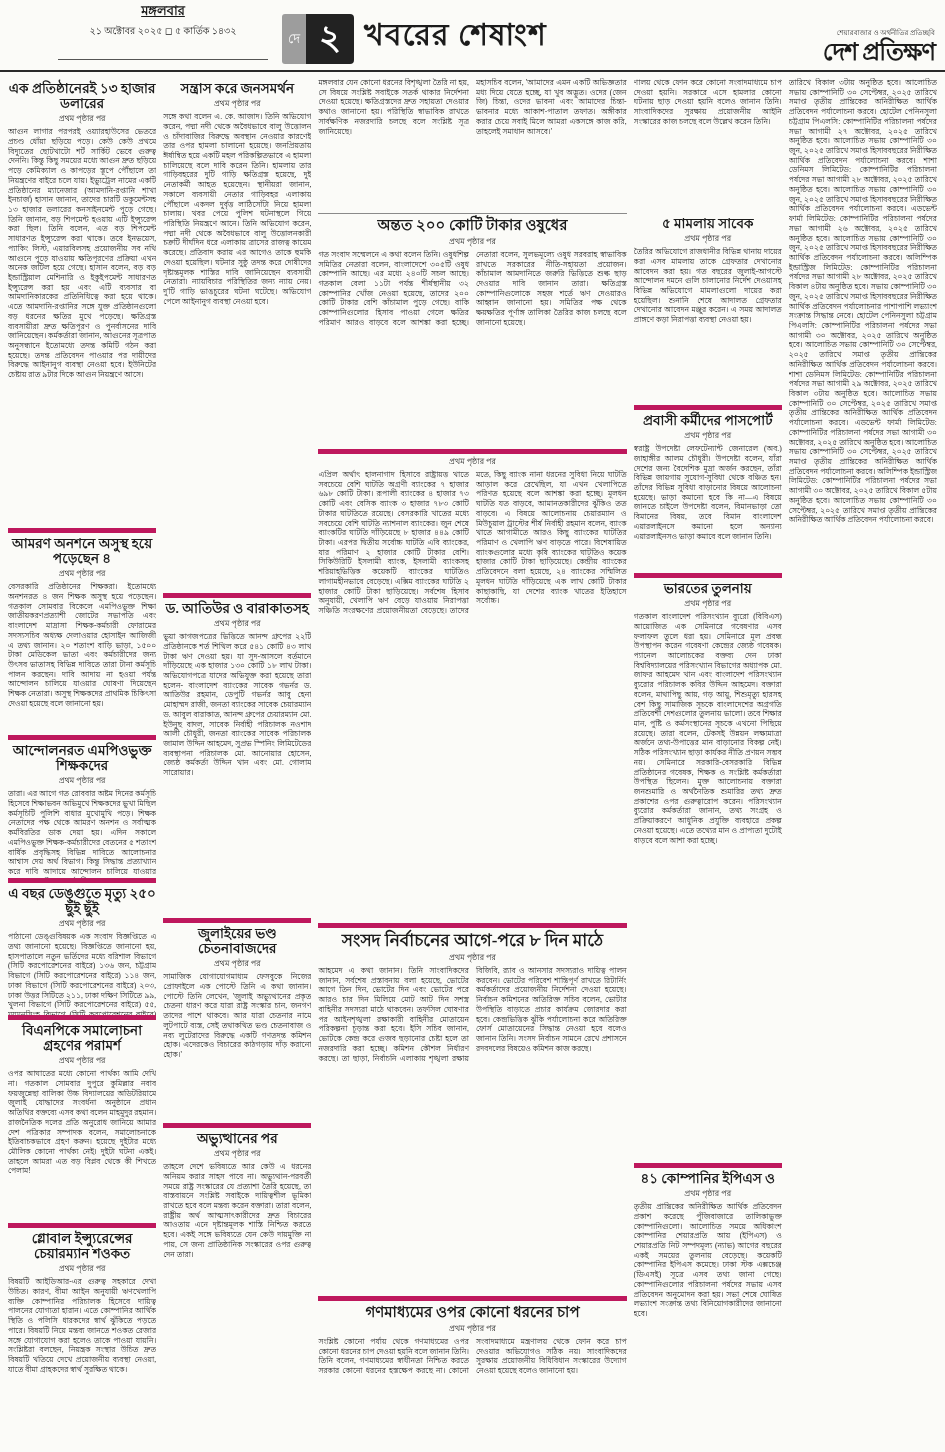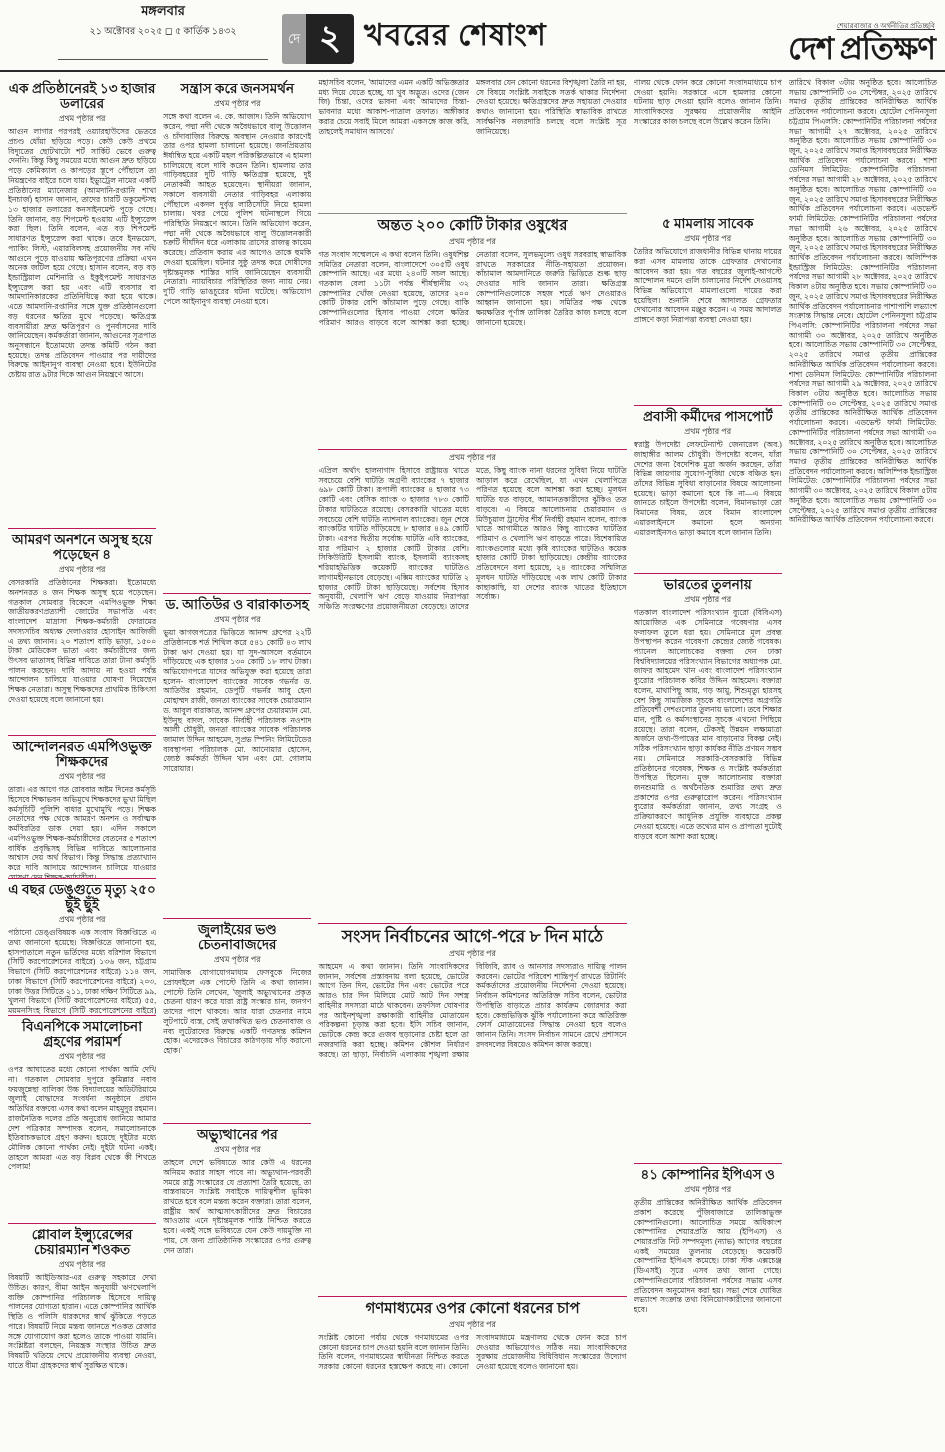--- a/index.html
+++ b/index.html
@@ -1,38 +1,38 @@
 <!DOCTYPE html>
 <html><head>
 <meta charset="utf-8">
 <style>
   html,body{margin:0;padding:0;background:#e8e8e4;}
   .page{width:945px;height:1452px;background:#fbfbf8;margin:0 auto;position:relative;
         font-family:"Liberation Serif","DejaVu Serif",serif;color:#1b1b1b;overflow:hidden;box-sizing:border-box;}
   
   .masthead{display:flex;align-items:flex-end;padding:10px 10px 6px 10px;border-bottom:2px solid #2a2a2a;height:72px;box-sizing:border-box;}
   .mh-date{width:210px;text-align:center;margin-left:48px;padding-bottom:4px;}
-  .mh-weekday{font-weight:bold;font-size:13px;}
+  .mh-weekday{font-weight:bold;font-size:13px;text-decoration:underline;}
   .mh-dateline{font-size:9.5px;margin-top:2px;border-bottom:1px solid #555;padding-bottom:20px;}
   .mh-pagebox{display:flex;align-items:stretch;margin:0 10px 0 14px;height:50px;}
   .mh-emblem{width:24px;background:#9d9d9d;color:#fff;display:flex;align-items:center;justify-content:center;
              font-size:13px;border-radius:3px 0 0 3px;}
   .mh-pagenum{width:48px;background:#222;color:#fff;display:flex;align-items:center;justify-content:center;
               font-size:34px;font-weight:bold;border-radius:0 4px 4px 0;}
   .mh-section{font-size:30px;font-weight:bold;letter-spacing:1px;padding-bottom:2px;white-space:nowrap;}
   .mh-right{margin-left:auto;text-align:right;padding-bottom:0;}
-  .mh-tagline{font-size:7px;color:#333;margin-bottom:1px;text-decoration:underline;}
-  .mh-logo{font-size:31px;font-weight:bold;letter-spacing:-1px;line-height:1;}
+  .mh-tagline{font-size:7px;color:#333;margin-bottom:1px;}
+  .mh-logo{font-size:24px;font-weight:bold;letter-spacing:-1px;line-height:1;}
   
   .cols{display:flex;gap:7px;padding:6px 8px 0 8px;height:1368px;box-sizing:border-box;}
   .col{overflow:hidden;display:flex;flex-direction:column;}
   .c-n{width:150px;align-items:flex-end;}
   .c-mid{width:312px;}
   .art{overflow:hidden;box-sizing:border-box;padding:1px 0 2px 0;}
-  .art + .art{border-top:1px solid #be185d;}
+  .art + .art{border-top:5px solid #be185d;}
   .hl{font-weight:bold;font-size:13.5px;line-height:1.12;text-align:center;margin:2px 0 1px 0;}
   .hl-xl{font-size:17px;}
   .hl-lg{font-size:15px;text-align:center;}
   .dateline{font-size:8px;font-weight:normal;text-align:center;margin-bottom:2px;}
   .bt{font-size:7.6px;line-height:1.28;text-align:justify;word-break:break-word;}
   .bt2{column-count:2;column-gap:7px;}
   .mid-top{display:flex;gap:7px;border-bottom:1px solid #8a8a8a;padding-bottom:2px;}
   .mid-top > div{flex:1;overflow:hidden;}
   .lead-block{overflow:hidden;padding-bottom:2px;}
   .grow{flex:1;}
@@ -111,22 +111,22 @@
       </div>
       <div class="art grow">
         <div class="hl">অভ্যুত্থানের পর</div>
         <div class="dateline">প্রথম পৃষ্ঠার পর</div>
         <div class="bt">তাহলে দেশে ভবিষ্যতে আর কেউ এ ধরনের অনিয়ম করার সাহস পাবে না। অভ্যুত্থান-পরবর্তী সময়ে রাষ্ট্র সংস্কারের যে প্রত্যাশা তৈরি হয়েছে, তা বাস্তবায়নে সংশ্লিষ্ট সবাইকে দায়িত্বশীল ভূমিকা রাখতে হবে বলে মন্তব্য করেন বক্তারা। তারা বলেন, রাষ্ট্রীয় অর্থ আত্মসাৎকারীদের দ্রুত বিচারের আওতায় এনে দৃষ্টান্তমূলক শাস্তি নিশ্চিত করতে হবে। একই সঙ্গে ভবিষ্যতে যেন কেউ দায়মুক্তি না পায়, সে জন্য প্রাতিষ্ঠানিক সংস্কারের ওপর গুরুত্ব দেন তারা।</div>
       </div>
     </div>
 
     <div class="col c-mid">
       <div class="mid-top" style="height:133px">
+        <div class="bt">মঙ্গলবার যেন কোনো ধরনের বিশৃঙ্খলা তৈরি না হয়, সে বিষয়ে সংশ্লিষ্ট সবাইকে সতর্ক থাকার নির্দেশনা দেওয়া হয়েছে। ক্ষতিগ্রস্তদের দ্রুত সহায়তা দেওয়ার কথাও জানানো হয়। পরিস্থিতি স্বাভাবিক রাখতে সার্বক্ষণিক নজরদারি চলছে বলে সংশ্লিষ্ট সূত্র জানিয়েছে।</div>
         <div class="bt">মহাসচিব বলেন, 'আমাদের এমন একটি অভিজ্ঞতার মধ্য দিয়ে যেতে হচ্ছে, যা খুব অদ্ভুত। ওদের (জেন জি) চিন্তা, ওদের ভাবনা এবং আমাদের চিন্তা-ভাবনার মধ্যে আকাশ-পাতাল তফাত। অঙ্গীকার করার চেয়ে সবাই মিলে আমরা একসঙ্গে কাজ করি, তাহলেই সমাধান আসবে।'</div>
-        <div class="bt">মঙ্গলবার যেন কোনো ধরনের বিশৃঙ্খলা তৈরি না হয়, সে বিষয়ে সংশ্লিষ্ট সবাইকে সতর্ক থাকার নির্দেশনা দেওয়া হয়েছে। ক্ষতিগ্রস্তদের দ্রুত সহায়তা দেওয়ার কথাও জানানো হয়। পরিস্থিতি স্বাভাবিক রাখতে সার্বক্ষণিক নজরদারি চলছে বলে সংশ্লিষ্ট সূত্র জানিয়েছে।</div>
       </div>
       <div class="art" style="height:235px;border-top:none">
         <div class="hl hl-lg">অন্তত ২০০ কোটি টাকার ওষুধের</div>
         <div class="dateline">প্রথম পৃষ্ঠার পর</div>
         <div class="bt bt2">গত সংবাদ সম্মেলনে এ কথা বলেন তিনি। ওষুধশিল্প সমিতির নেতারা বলেন, বাংলাদেশে ৩০৫টি ওষুধ কোম্পানি আছে। এর মধ্যে ২৪০টি সচল আছে। গতকাল বেলা ১১টা পর্যন্ত শীর্ষস্থানীয় ৩২ কোম্পানির খোঁজ নেওয়া হয়েছে, তাদের ২০০ কোটি টাকার বেশি কাঁচামাল পুড়ে গেছে। বাকি কোম্পানিগুলোর হিসাব পাওয়া গেলে ক্ষতির পরিমাণ আরও বাড়বে বলে আশঙ্কা করা হচ্ছে। নেতারা বলেন, সুলভমূল্যে ওষুধ সরবরাহ স্বাভাবিক রাখতে সরকারের নীতি-সহায়তা প্রয়োজন। কাঁচামাল আমদানিতে জরুরি ভিত্তিতে শুল্ক ছাড় দেওয়ার দাবি জানান তারা। ক্ষতিগ্রস্ত কোম্পানিগুলোকে সহজ শর্তে ঋণ দেওয়ারও আহ্বান জানানো হয়। সমিতির পক্ষ থেকে ক্ষয়ক্ষতির পূর্ণাঙ্গ তালিকা তৈরির কাজ চলছে বলে জানানো হয়েছে।</div>
       </div>
       <div class="art" style="height:474px">
         <div class="dateline">প্রথম পৃষ্ঠার পর</div>
         <div class="bt bt2">এপ্রিল অর্থাৎ হালনাগাদ হিসাবে রাষ্ট্রায়ত্ত খাতে সবচেয়ে বেশি ঘাটতি অগ্রণী ব্যাংকের ৭ হাজার ৬৯৮ কোটি টাকা। রূপালী ব্যাংকের ৪ হাজার ৭৩ কোটি এবং বেসিক ব্যাংক ৩ হাজার ৭৮৩ কোটি টাকার ঘাটতিতে রয়েছে। বেসরকারি খাতের মধ্যে সবচেয়ে বেশি ঘাটতি ন্যাশনাল ব্যাংকের। জুন শেষে ব্যাংকটির ঘাটতি দাঁড়িয়েছে ৮ হাজার ৪৪৯ কোটি টাকা। এরপর দ্বিতীয় সর্বোচ্চ ঘাটতি এবি ব্যাংকের, যার পরিমাণ ২ হাজার কোটি টাকার বেশি। সিকিউরিটি ইসলামী ব্যাংক, ইসলামী ব্যাংকসহ শরিয়াহভিত্তিক কয়েকটি ব্যাংকের ঘাটতিও লাগামহীনভাবে বেড়েছে। এক্সিম ব্যাংকের ঘাটতি ২ হাজার কোটি টাকা ছাড়িয়েছে। সর্বশেষ হিসাব অনুযায়ী, খেলাপি ঋণ বেড়ে যাওয়ায় নিরাপত্তা সঞ্চিতি সংরক্ষণের প্রয়োজনীয়তা বেড়েছে। তাদের মতে, কিছু ব্যাংক নানা ধরনের সুবিধা নিয়ে ঘাটতি আড়াল করে রেখেছিল, যা এখন খেলাপিতে পরিণত হয়েছে বলে আশঙ্কা করা হচ্ছে। মূলধন ঘাটতি যত বাড়বে, আমানতকারীদের ঝুঁকিও তত বাড়বে। এ বিষয়ে আলোচনায় চেয়ারম্যান ও মিউচুয়াল ট্রাস্টের শীর্ষ নির্বাহী রহমান বলেন, ব্যাংক খাতে আগামীতে আরও কিছু ব্যাংকের ঘাটতির পরিমাণ ও খেলাপি ঋণ বাড়তে পারে। বিশেষায়িত ব্যাংকগুলোর মধ্যে কৃষি ব্যাংকের ঘাটতিও কয়েক হাজার কোটি টাকা ছাড়িয়েছে। কেন্দ্রীয় ব্যাংকের প্রতিবেদনে বলা হয়েছে, ২৪ ব্যাংকের সম্মিলিত মূলধন ঘাটতি দাঁড়িয়েছে এক লাখ কোটি টাকার কাছাকাছি, যা দেশের ব্যাংক খাতের ইতিহাসে সর্বোচ্চ।</div>
       </div>

